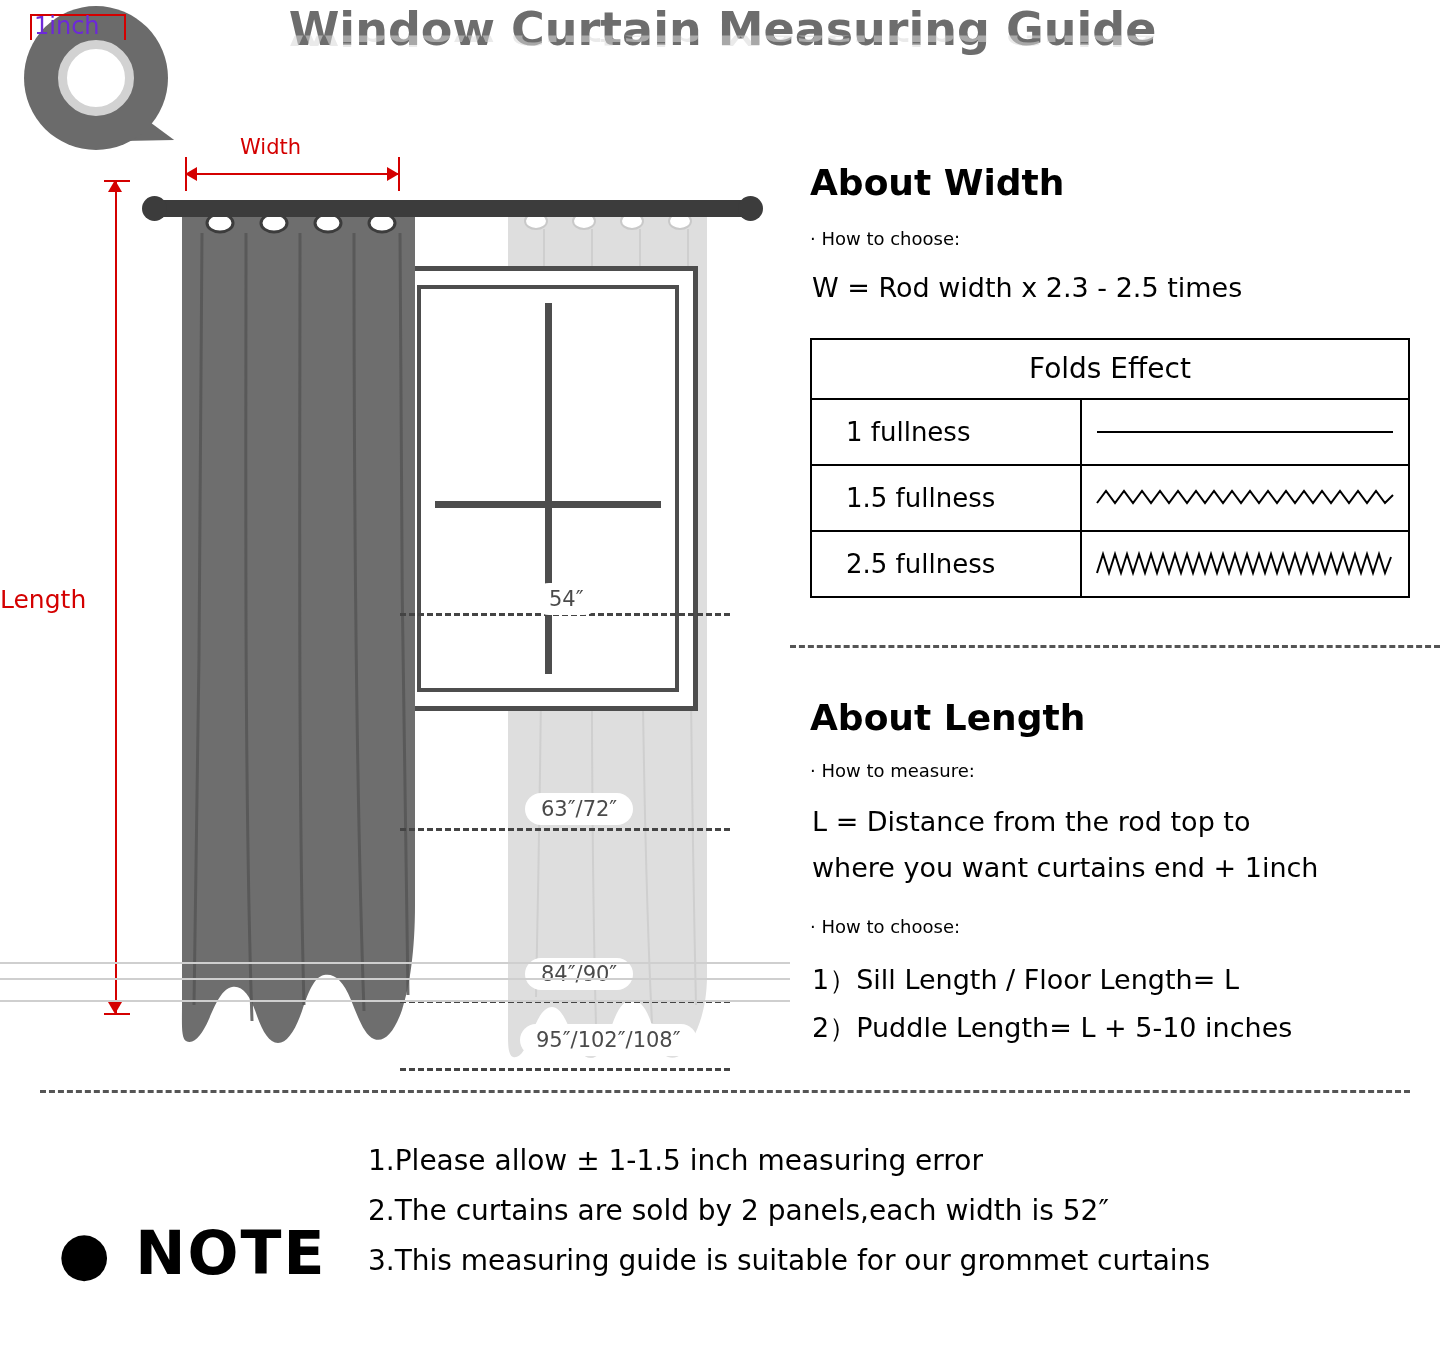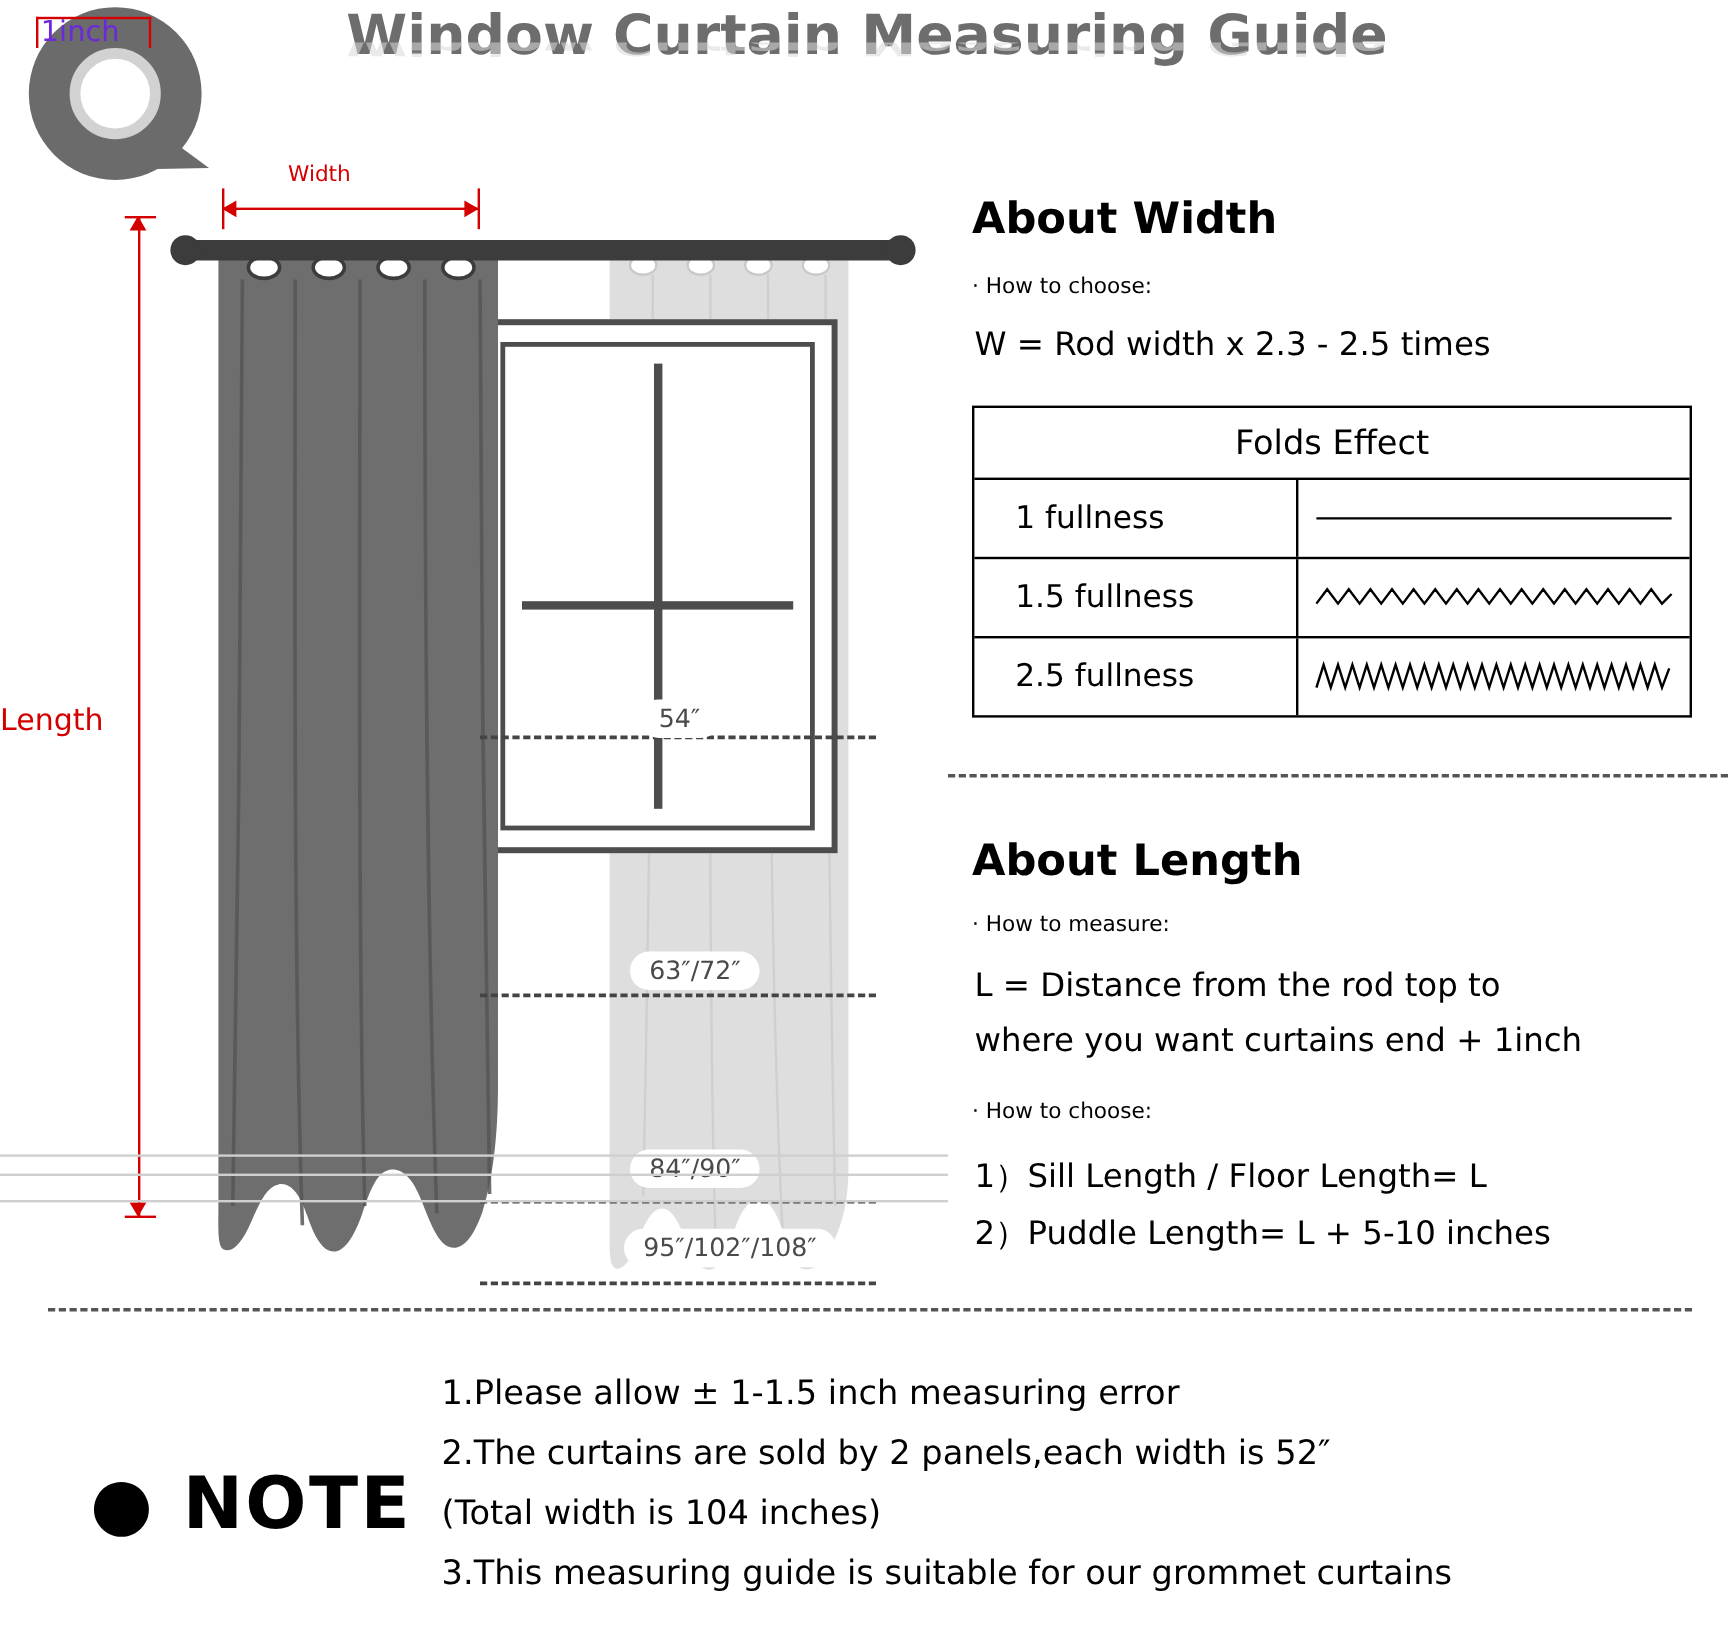--- a/index.html
+++ b/index.html
@@ -129,21 +129,21 @@
     position: absolute;
     left: 185px;
     top: 135px;
     width: 215px;
     height: 56px;
   }
   .width-label {
     position: absolute;
     left: 55px;
     top: 0px;
-    font-size: 18px;
+    font-size: 21px;
     color: #d40000;
   }
   .width-line {
     position: absolute;
     left: 0;
     top: 38px;
     width: 215px;
     height: 2px;
     background: #d40000;
   }
@@ -386,21 +386,20 @@
     width: 1445px;
     height: 260px;
   }
   .note-bullet {
     position: absolute;
     left: 58px;
     top: 110px;
     font-size: 60px;
     font-weight: bold;
     letter-spacing: 2px;
-    margin-left: 17px;
   }
   .note-lines {
     position: absolute;
     left: 368px;
     top: 28px;
     width: 1060px;
     font-size: 28px;
     line-height: 50px;
   }
 </style>
@@ -560,18 +559,17 @@
   <div class="hsep" style="left:40px; top:1090px; width:1370px;"></div>
 
   <div class="note-block">
     <div class="note-bullet">
       <span>●</span>
       <span>NOTE</span>
     </div>
     <div class="note-lines">
       <div>1.Please allow ± 1-1.5 inch measuring error</div>
       <div>2.The curtains are sold by 2 panels,each width is 52″</div>
-      <div>(Total width is 104 inches)</div>
       <div>3.This measuring guide is suitable for our grommet curtains</div>
     </div>
   </div>
 
 </div>
 
 </body></html>

